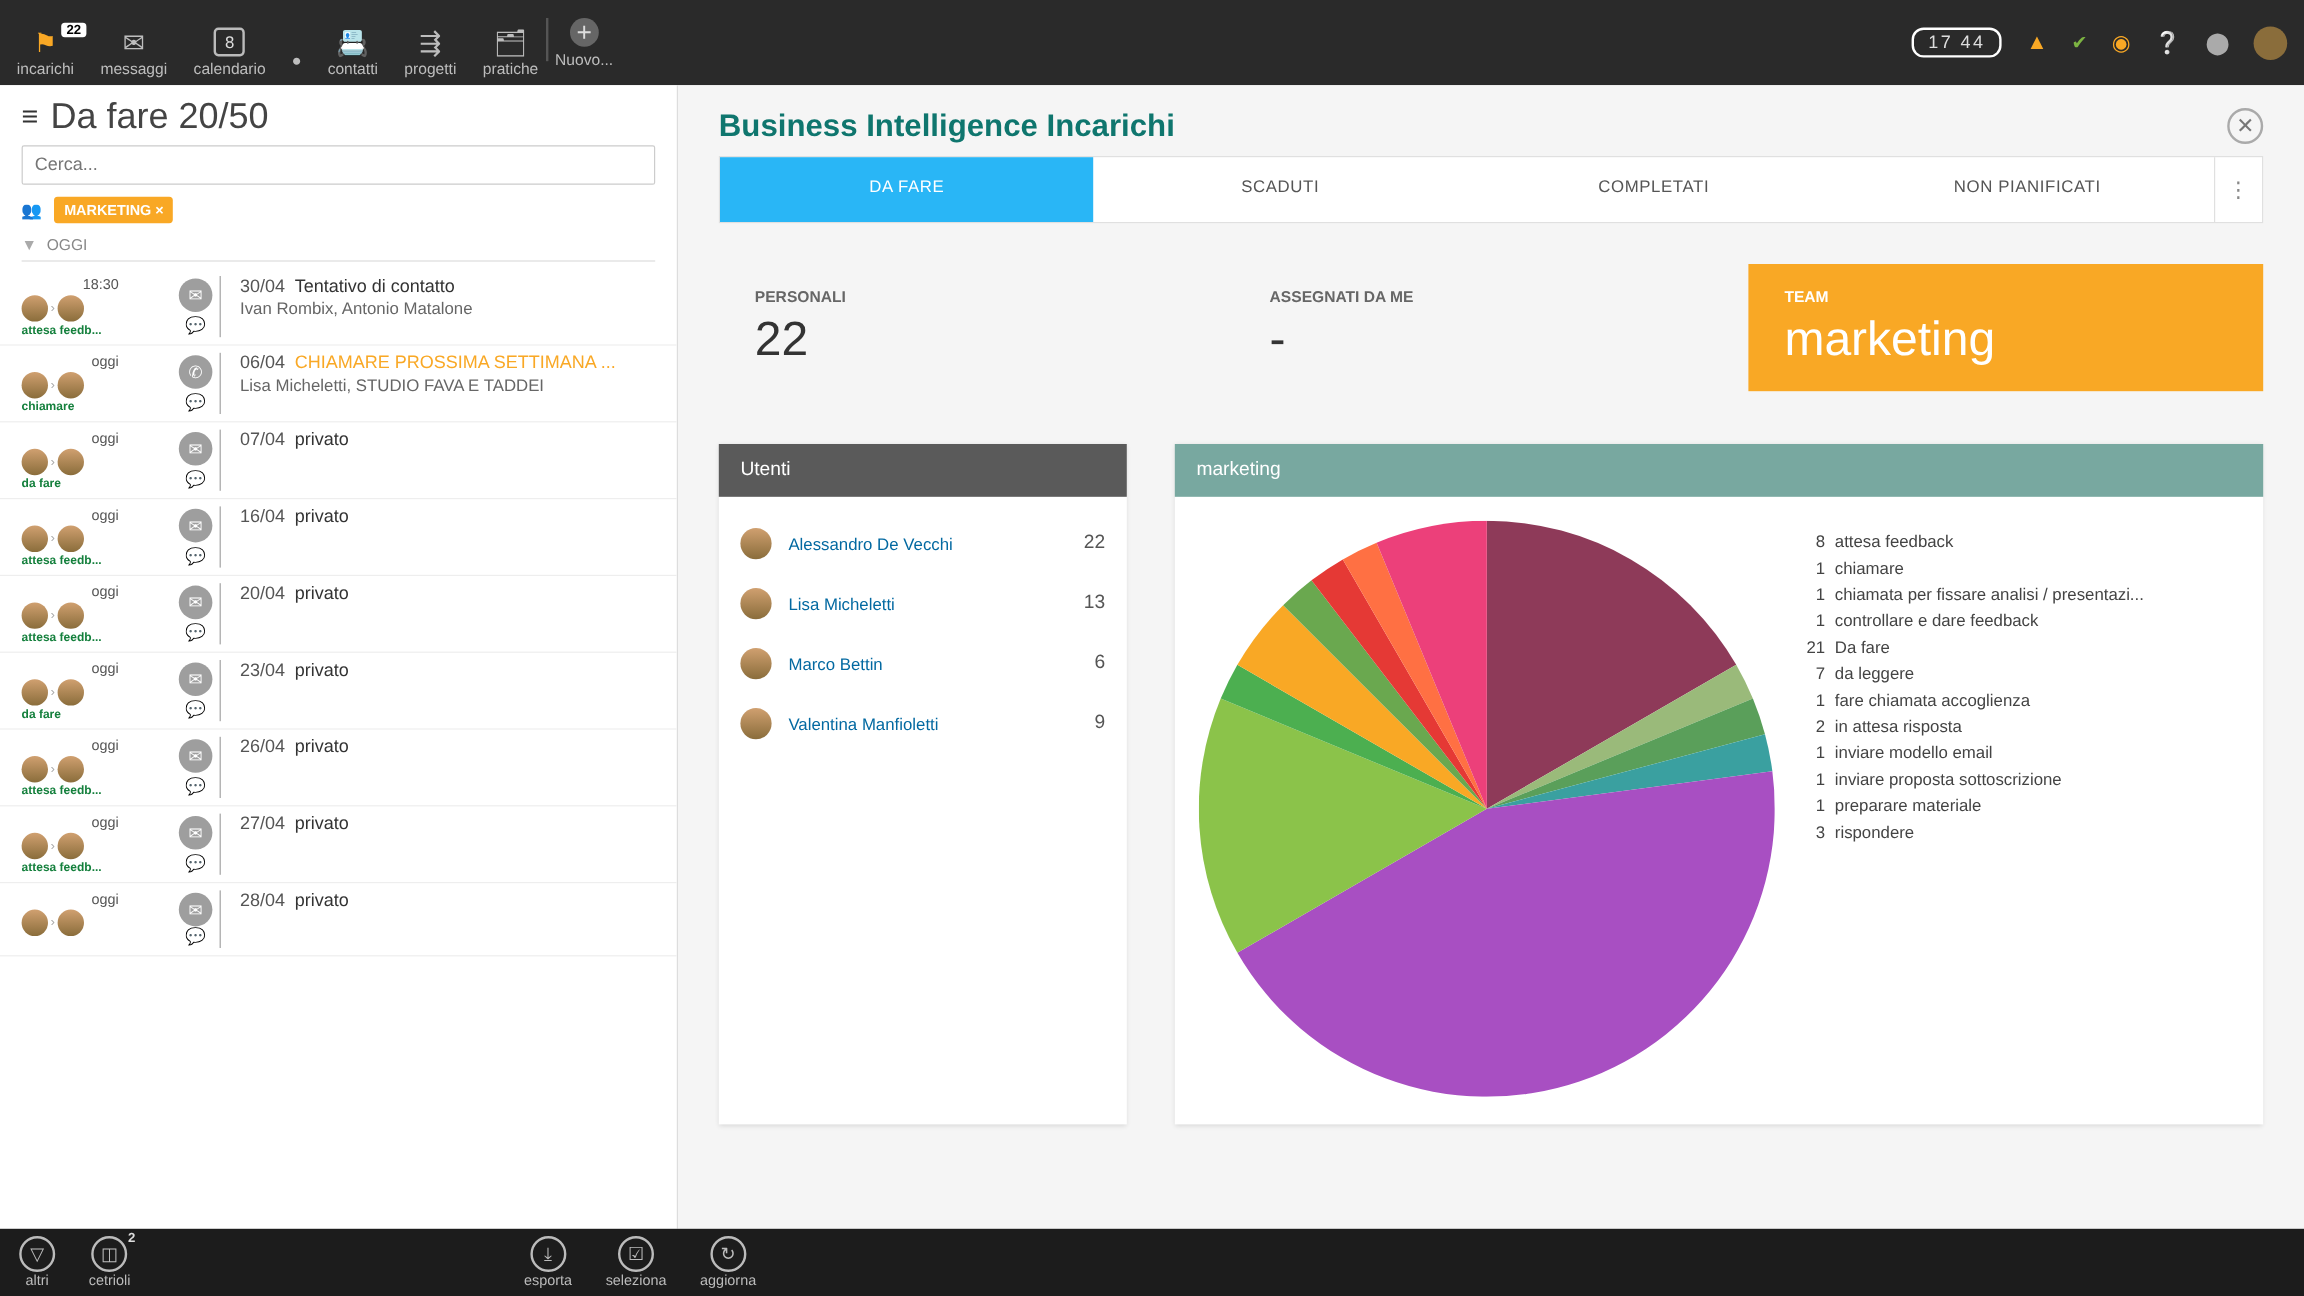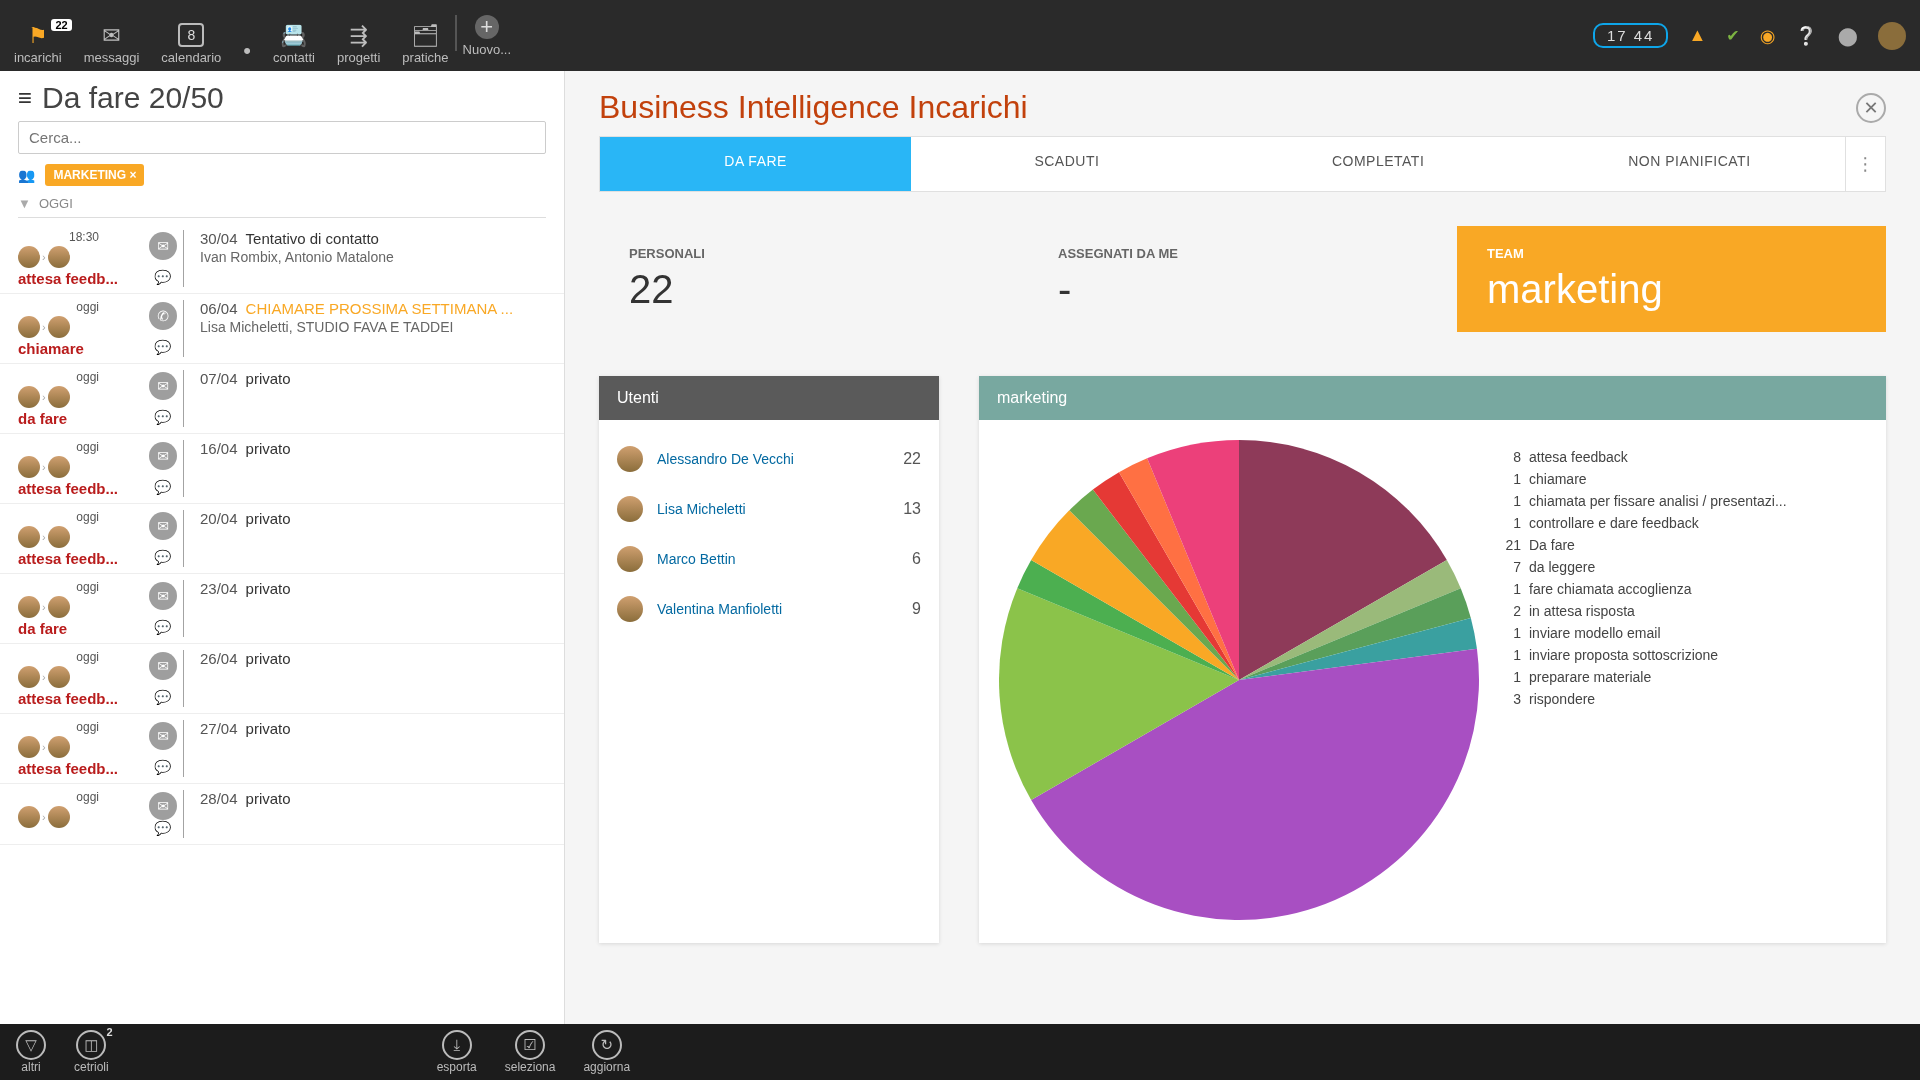--- a/index.html
+++ b/index.html
@@ -7,21 +7,21 @@
 
 
 .topnav { height: 71px; background: #2a2a2a; display: flex; align-items: center; padding: 0 14px; color: #bdbdbd; }
 .topnav-left { display: flex; align-items: flex-end; gap: 22px; height: 100%; padding-bottom: 6px; }
 .nav-item { display: flex; flex-direction: column; align-items: center; gap: 3px; font-size: 13px; cursor: pointer; position: relative; }
 .nav-item .icon { font-size: 22px; line-height: 1; }
 .nav-item.flag .icon { color: #f9a825; }
 .badge-count { position: absolute; top: -6px; right: -10px; background: #fff; color: #000; font-size: 11px; font-weight: bold; padding: 0 4px; border-radius: 3px; }
 .nav-sep { width: 2px; height: 36px; background: #555; margin: 0 6px 6px; align-self: center; }
 .topnav-right { margin-left: auto; display: flex; align-items: center; gap: 20px; }
-.clock-box { border: 2px solid #0ea5e9; border-radius: 10px; padding: 2px 12px; font-size: 15px; letter-spacing: 2px; color: #ddd; }
+.clock-box { border: 2px solid #ffffff; border-radius: 10px; padding: 2px 12px; font-size: 15px; letter-spacing: 2px; color: #ddd; }
 .avatar-top { width: 28px; height: 28px; border-radius: 50%; background: #8a6d3b; }
 
 
 .main { display: flex; height: calc(100% - 71px - 56px); }
 .left-col { width: 565px; background: #fff; display: flex; flex-direction: column; border-right: 1px solid #ddd; }
 .right-col { flex: 1; background: #f5f5f5; display: flex; flex-direction: column; padding: 0; }
 
 
 .left-header { padding: 10px 18px 6px; }
 .left-title-row { display: flex; align-items: center; gap: 10px; margin-bottom: 6px; }
@@ -33,34 +33,34 @@
 .date-filter-row { display: flex; align-items: center; gap: 8px; margin-top: 10px; color: #888; font-size: 13px; border-bottom: 1px solid #ddd; padding-bottom: 6px; }
 
 
 .task-list { flex: 1; overflow-y: auto; }
 .task-item { display: flex; border-bottom: 1px solid #eee; padding: 6px 14px 6px 18px; cursor: pointer; }
 .task-left { width: 125px; display: flex; flex-direction: column; }
 .task-time { font-size: 12px; color: #555; text-align: right; padding-right: 44px; }
 .avatars-row { display: flex; align-items: center; gap: 2px; margin: 2px 0; }
 .mini-avatar { width: 22px; height: 22px; border-radius: 50%; background: linear-gradient(#d0a070,#8a6d3b); }
 .chev-small { color: #aaa; font-size: 11px; }
-.task-status { font-size: 15px; font-weight: bold; color: #b91c1c; white-space: nowrap; overflow: hidden; text-overflow: ellipsis; max-width: 115px; }
+.task-status { font-size: 10px; font-weight: bold; color: #15803d; white-space: nowrap; overflow: hidden; text-overflow: ellipsis; max-width: 115px; }
 .task-mid { width: 40px; display: flex; flex-direction: column; align-items: center; justify-content: space-between; padding: 2px 0; }
 .circle-icon { width: 28px; height: 28px; border-radius: 50%; background: #9e9e9e; color: #fff; display: flex; align-items: center; justify-content: center; font-size: 14px; }
 .comment-ico { color: #bbb; font-size: 14px; }
 .task-right { flex: 1; padding-left: 16px; border-left: 1px solid #a3a3a3; }
 .task-right-line1 { display: flex; gap: 8px; font-size: 15px; }
 .task-date { color: #555; }
 .task-subject { color: #333; }
 .task-subject.highlight { color: #f9a825; font-weight: 500; }
 .task-people { font-size: 14px; color: #666; margin-top: 2px; }
 
 
 .bi-header { display: flex; align-items: center; padding: 18px 34px 10px; }
-.bi-title { font-size: 32px; font-weight: 400; color: #c2410c; flex: 1; }
+.bi-title { font-size: 26px; font-weight: 700; color: #0f766e; flex: 1; }
 .close-btn { width: 30px; height: 30px; border: 2px solid #aaa; border-radius: 50%; display: flex; align-items: center; justify-content: center; color: #777; font-size: 18px; cursor: pointer; }
 
 .tab-bar { display: flex; margin: 0 34px; background: #fff; border: 1px solid #e0e0e0; }
 .tab { flex: 1; text-align: center; padding: 16px 0; font-size: 14px; font-weight: 500; color: #555; cursor: pointer; letter-spacing: 0.5px; }
 .tab.active { background: #29b6f6; color: #fff; }
 .tab.more { flex: 0 0 40px; border-left: 1px solid #e0e0e0; font-size: 18px; color: #888; }
 
 .cards-row { display: flex; margin: 34px 34px 0; gap: 0; }
 .info-card { flex: 1; padding: 20px 30px; }
 .info-card .lbl { font-size: 13px; font-weight: bold; color: #666; }

